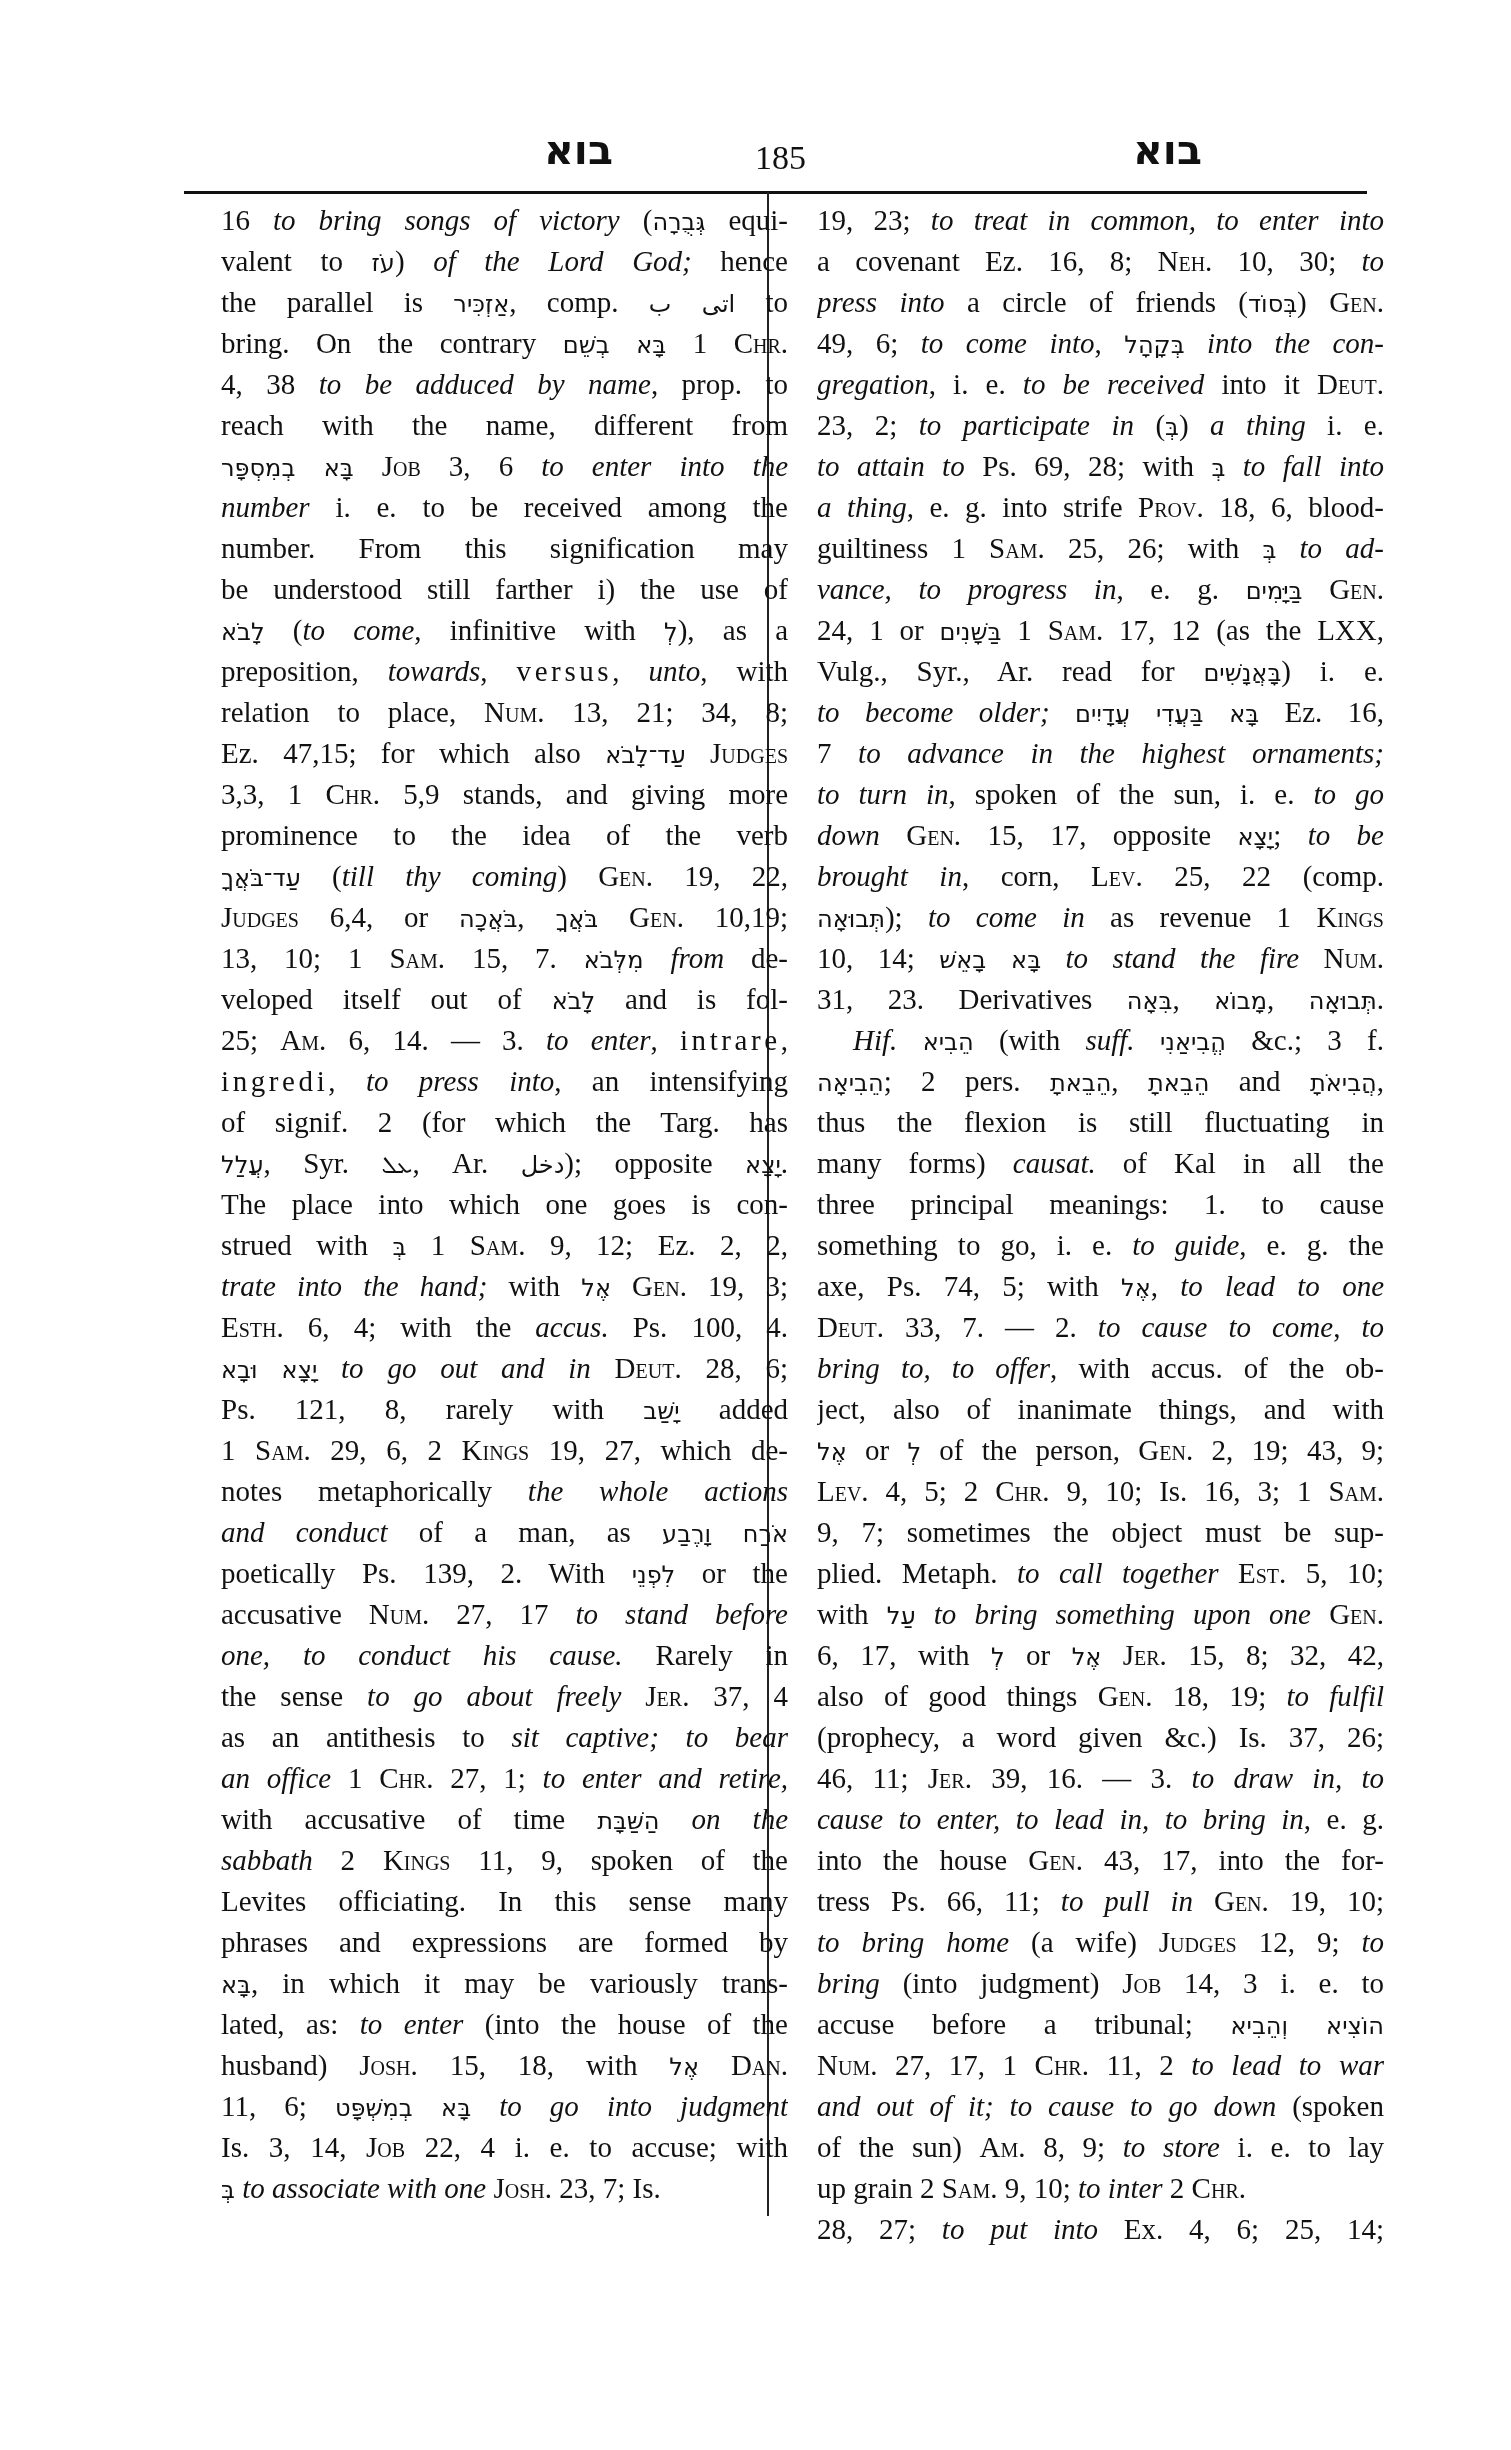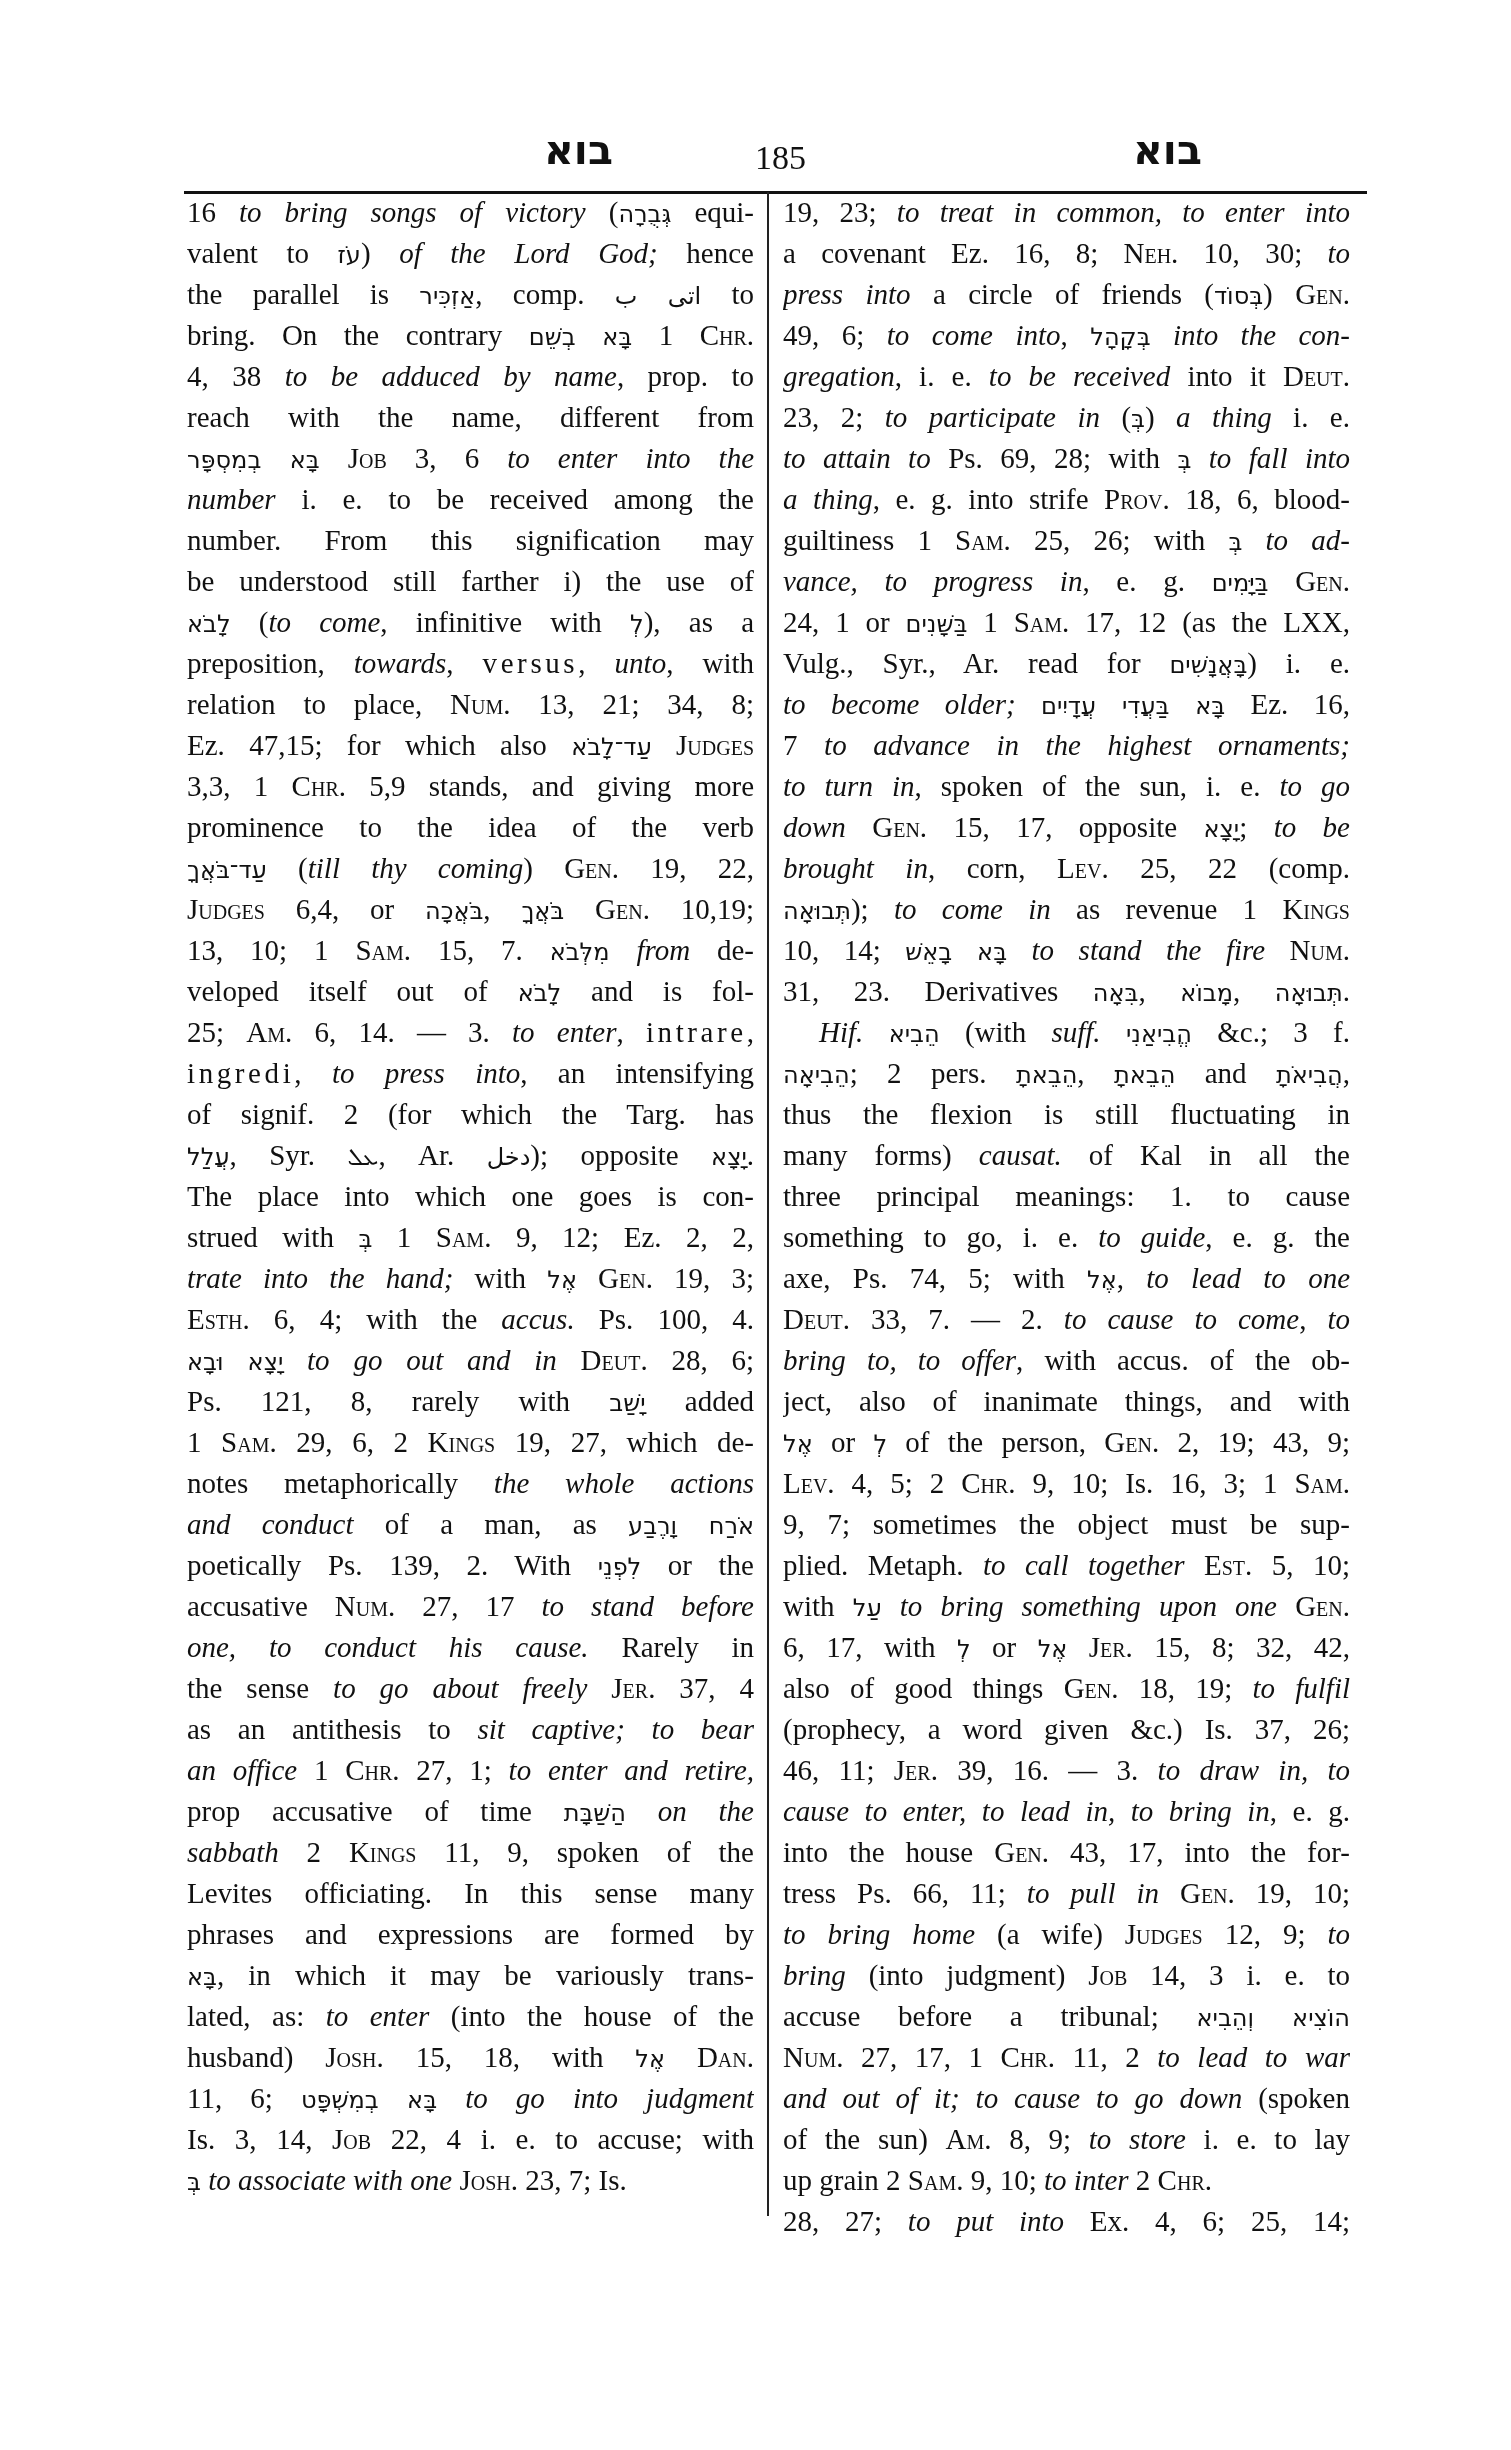--- a/index.html
+++ b/index.html
@@ -7,21 +7,21 @@
          font-family: "DejaVu Serif", "Liberation Serif", serif; color: #111111; }
   .header { position: absolute; top: 126px; left: 184px; width: 1183px; height: 81px; text-align: center; }
   .hw { position: absolute; top: 0; font-size: 41px; font-weight: bold; direction: rtl;
         font-family: "DejaVu Sans", sans-serif; }
   .hw-left { left: 360px; }
   .hw-right { left: 949px; }
   .pagenum { position: absolute; top: 13px; left: 571px; font-size: 34px;
              font-family: "Liberation Serif", serif; }
   .rule { position: absolute; top: 191px; left: 184px; width: 1183px; height: 2.7px; background: #111; }
   .vrule { position: absolute; top: 192px; left: 767px; width: 1.8px; height: 2024px; background: #222; }
-  .col { position: absolute; top: 192px; width: 567px; }
+  .col { position: absolute; top: 200px; width: 567px; margin-left: 34px; }
   .col-left { left: 187px; }
   .col-right { left: 783px; }
   .line { height: 41px; line-height: 40px; font-size: 29px; white-space: nowrap;
           text-align: justify; text-align-last: justify; width: 567px; overflow: hidden;
           font-family: "Liberation Serif", serif; }
   .line.last { text-align-last: left; }
   .line.indent { padding-left: 36px; width: 531px; }
   .i { font-style: italic; }
   .sc { font-variant: small-caps; }
   .sp { letter-spacing: 3.6px; }
@@ -73,21 +73,21 @@
     <div class="line"><span>Ps. 121, 8, rarely with </span><span class="he">יָשַׁב</span><span> added</span></div>
     <div class="line"><span>1 </span><span class="sc">Sam.</span><span> 29, 6, 2 </span><span class="sc">Kings</span><span> 19, 27, which de-</span></div>
     <div class="line"><span>notes metaphorically </span><span class="i">the whole actions</span></div>
     <div class="line"><span class="i">and conduct</span><span> of a man, as </span><span class="he">אֹרַח וָרֶבַע</span></div>
     <div class="line"><span>poetically Ps. 139, 2. With </span><span class="he">לִפְנֵי</span><span> or the</span></div>
     <div class="line"><span>accusative </span><span class="sc">Num.</span><span> 27, 17 </span><span class="i">to stand before</span></div>
     <div class="line"><span class="i">one, to conduct his cause.</span><span> Rarely in</span></div>
     <div class="line"><span>the sense </span><span class="i">to go about freely</span><span> </span><span class="sc">Jer.</span><span> 37, 4</span></div>
     <div class="line"><span>as an antithesis to </span><span class="i">sit captive; to bear</span></div>
     <div class="line"><span class="i">an office</span><span> 1 </span><span class="sc">Chr.</span><span> 27, 1; </span><span class="i">to enter and retire,</span></div>
-    <div class="line"><span>prop accusative of time </span><span class="he">הַשַּׁבָּת</span><span> </span><span class="i">on the</span></div>
+    <div class="line"><span>with accusative of time </span><span class="he">הַשַּׁבָּת</span><span> </span><span class="i">on the</span></div>
     <div class="line"><span class="i">sabbath</span><span> 2 </span><span class="sc">Kings</span><span> 11, 9, spoken of the</span></div>
     <div class="line"><span>Levites officiating. In this sense many</span></div>
     <div class="line"><span>phrases and expressions are formed by</span></div>
     <div class="line"><span class="he">בָּא</span><span>, in which it may be variously trans-</span></div>
     <div class="line"><span>lated, as: </span><span class="i">to enter</span><span> (into the house of the</span></div>
     <div class="line"><span>husband) </span><span class="sc">Josh.</span><span> 15, 18, with </span><span class="he">אֶל</span><span> </span><span class="sc">Dan.</span></div>
     <div class="line"><span>11, 6; </span><span class="he">בָּא בְמִשְׁפָּט</span><span> </span><span class="i">to go into judgment</span></div>
     <div class="line"><span>Is. 3, 14, </span><span class="sc">Job</span><span> 22, 4 i. e. to accuse; with</span></div>
     <div class="line last"><span class="he">בְּ</span><span> </span><span class="i">to associate with one</span><span> </span><span class="sc">Josh.</span><span> 23, 7; Is.</span></div>
   </div>

